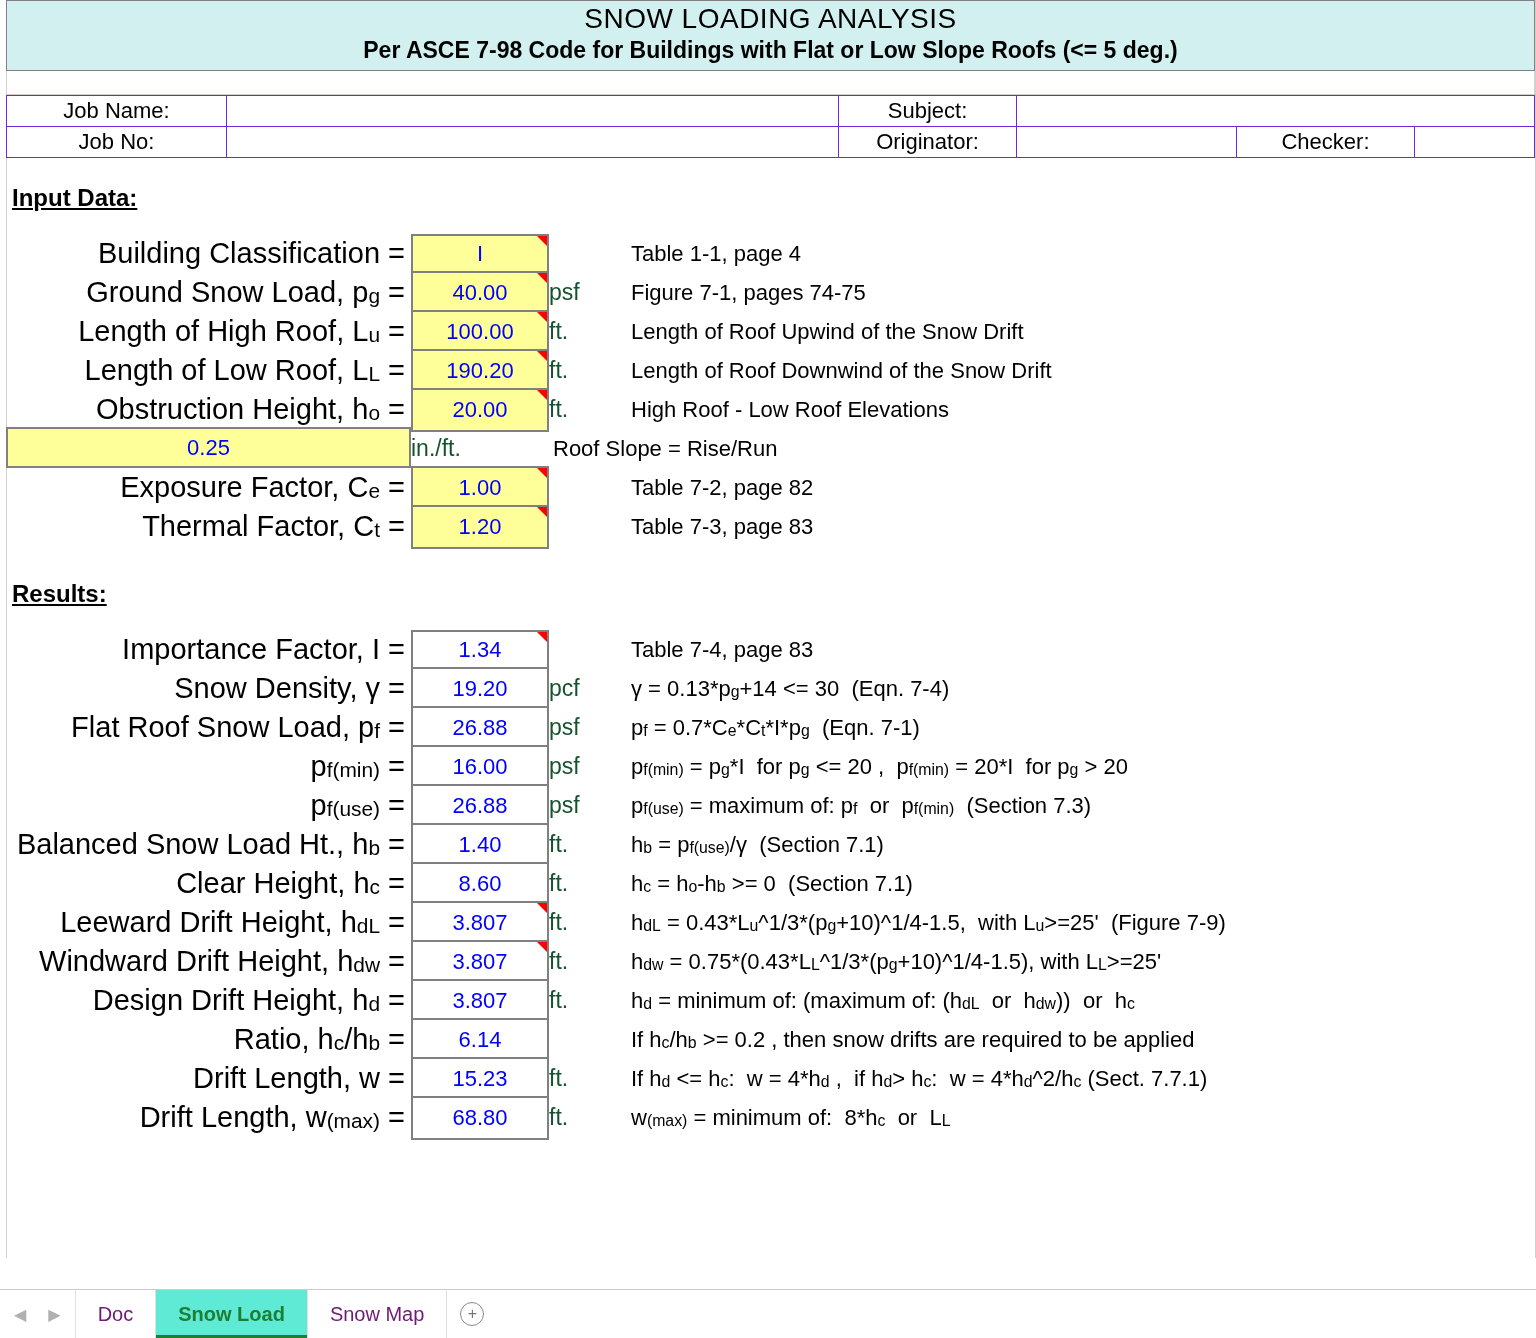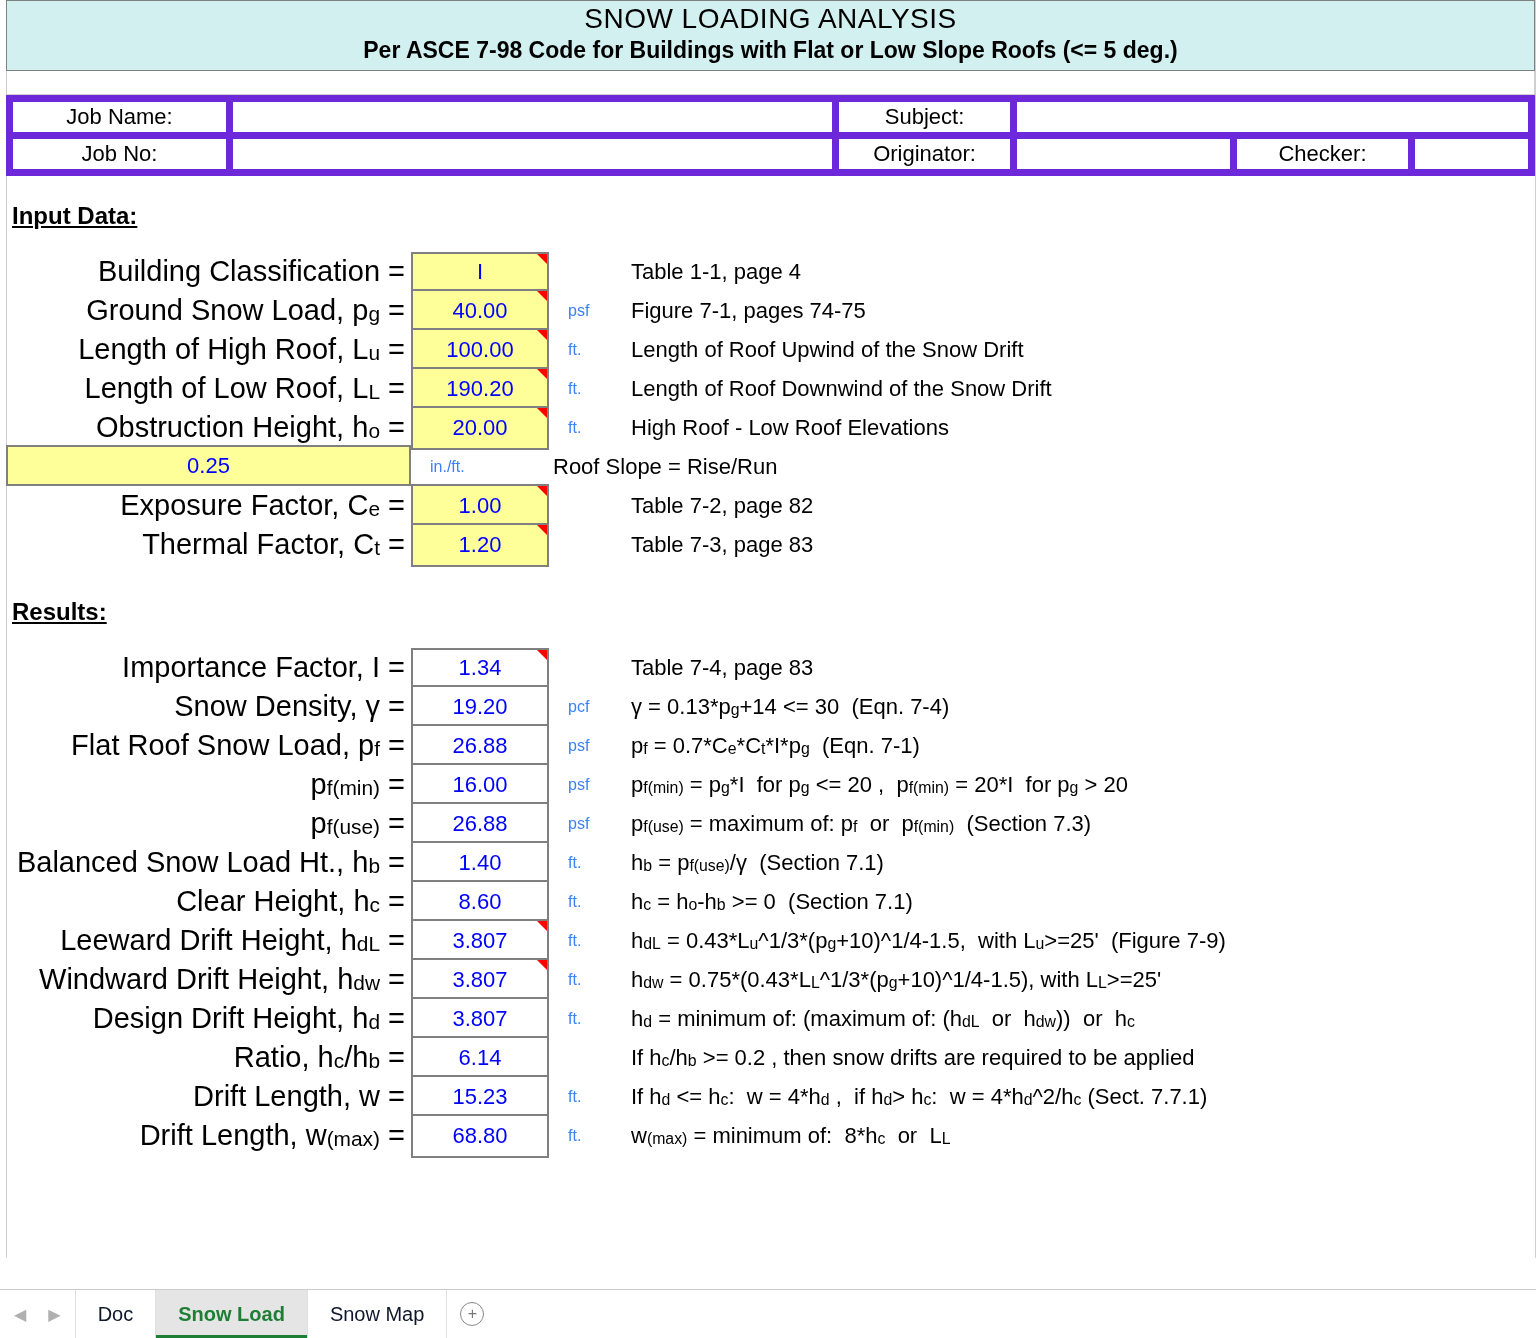--- a/index.html
+++ b/index.html
@@ -57,21 +57,21 @@
     border-top: none;
     box-sizing: border-box;
   }
 
   
   table.job {
     border-collapse: collapse;
     width: 100%;
   }
   table.job td {
-    border: 7px solid #6d28d9;
+    border: 1px solid #6d28d9;
     height: 30px;
     padding: 0 8px;
     font-size: 22px;
     vertical-align: middle;
     white-space: nowrap;
   }
   table.job td.lab { text-align: center; }
   table.job td.val { }
 
   .body {
@@ -116,24 +116,24 @@
   .row .valuecell.input { background: #ffff99; }
   .row .valuecell.hintmark::after {
     content: "";
     position: absolute;
     top: 0; right: 0;
     width: 0; height: 0;
     border-top: 10px solid #ff0000;
     border-left: 10px solid transparent;
   }
   .row .unit {
-    font-size: 16px;
+    font-size: 23px;
     line-height: 39px;
-    padding-left: 19px;
-    color: #3b82f6;
+    padding-left: 0;
+    color: #14532d;
   }
   .row .note {
     font-size: 22px;
     line-height: 39px;
     padding-left: 4px;
     white-space: nowrap;
   }
 
   
   .tabbar {
@@ -158,30 +158,30 @@
     color: #b0b0b0;
     font-size: 16px;
     cursor: default;
   }
   .tabbar .tabs { display: flex; align-items: flex-end; height: 100%; }
   .tabbar .tab {
     padding: 0 22px;
     height: 100%;
     display: flex;
     align-items: center;
-    color: #0f172a;
+    color: #701a75;
     border-right: 1px solid #e0e0e0;
     background: #ffffff;
     position: relative;
     cursor: default;
   }
   .tabbar .tab.active {
     color: #1e7e34;
     font-weight: bold;
-    background: #e5e5e5;
+    background: #5eead4;
   }
   .tabbar .tab.active::after {
     content: "";
     position: absolute;
     left: 0; right: 0; bottom: 0;
     height: 3px;
     background: #1e7e34;
   }
   .tabbar .addtab {
     width: 50px;

